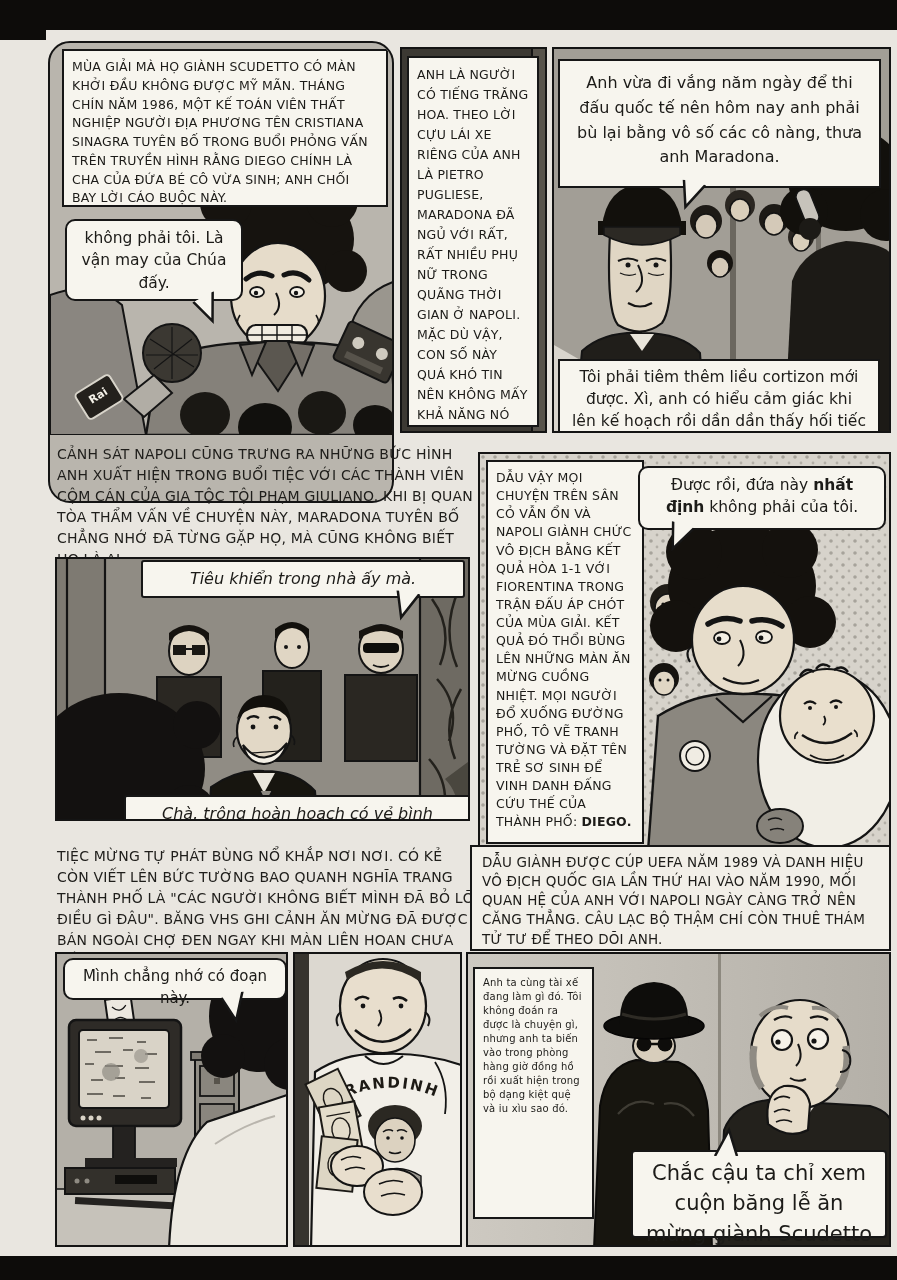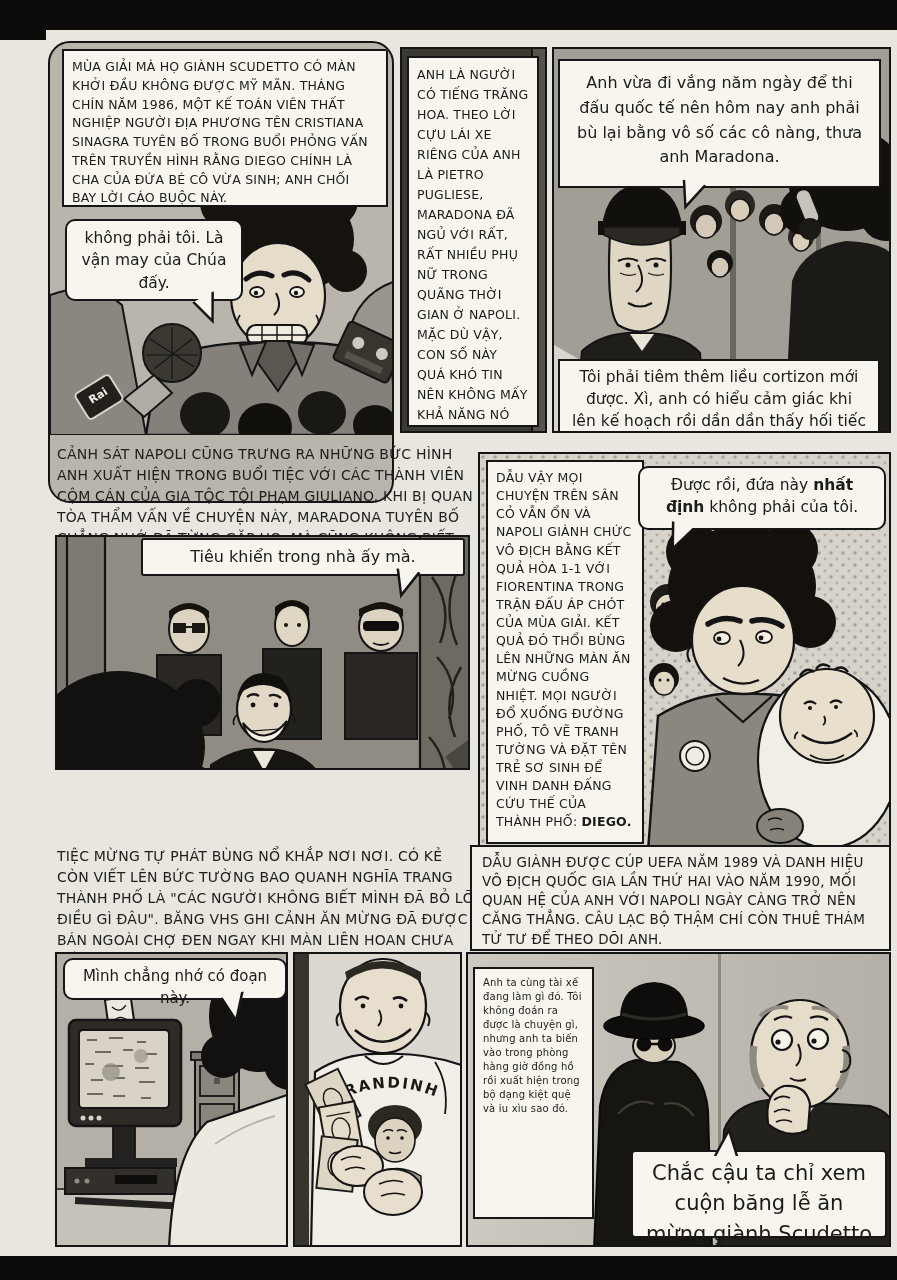--- a/index.html
+++ b/index.html
@@ -155,21 +155,21 @@
     </div>
     <div class="bubble" style="left:4px;top:310px;width:322px;height:74px;font-size:15.5px;line-height:1.42;padding:5px 12px;">
       <span>Tôi phải tiêm thêm liều cortizon mới được. Xì, anh có hiểu cảm giác khi lên kế hoạch rồi dần dần thấy hối tiếc không...?</span>
     </div>
   </div>
 
   <div class="free-narr" style="left:57px;top:444px;width:420px;">
     <span>CẢNH SÁT NAPOLI CŨNG TRƯNG RA NHỮNG BỨC HÌNH ANH XUẤT HIỆN TRONG BUỔI TIỆC VỚI CÁC THÀNH VIÊN CỘM CÁN CỦA GIA TỘC TỘI PHẠM GIULIANO. KHI BỊ QUAN TÒA THẨM VẤN VỀ CHUYỆN NÀY, MARADONA TUYÊN BỐ CHẲNG NHỚ ĐÃ TỪNG GẶP HỌ, MÀ CŨNG KHÔNG BIẾT HỌ LÀ AI.</span>
   </div>
 
-  <div class="panel" style="left:55px;top:535px;width:415px;height:235px;background:#908c84;">
+  <div class="panel" style="left:55px;top:557px;width:415px;height:264px;background:#908c84;font-style:italic;">
     <svg width="415" height="280" viewBox="0 0 415 280">
       <rect x="0" y="0" width="48" height="280" fill="#7e7a72"></rect>
       <path d="M48 0 V280 M10 0 V280" stroke="#141414" stroke-width="2.2"></path>
       <g>
         <rect x="363" y="0" width="52" height="280" fill="#6e6a62"></rect>
         <path d="M363 0 V280" stroke="#141414" stroke-width="2.2"></path>
         <path d="M375 40 q22 30 8 66 M402 30 q-18 40 -2 78 M380 120 q24 26 12 62 M404 130 q-20 34 -6 70 M372 200 q22 24 14 60" stroke="#23211c" stroke-width="2.5" fill="none"></path>
         <path d="M388 220 q20 20 10 60 L415 280 L415 200 Z" fill="#4a473f"></path>
       </g>
       <g>

